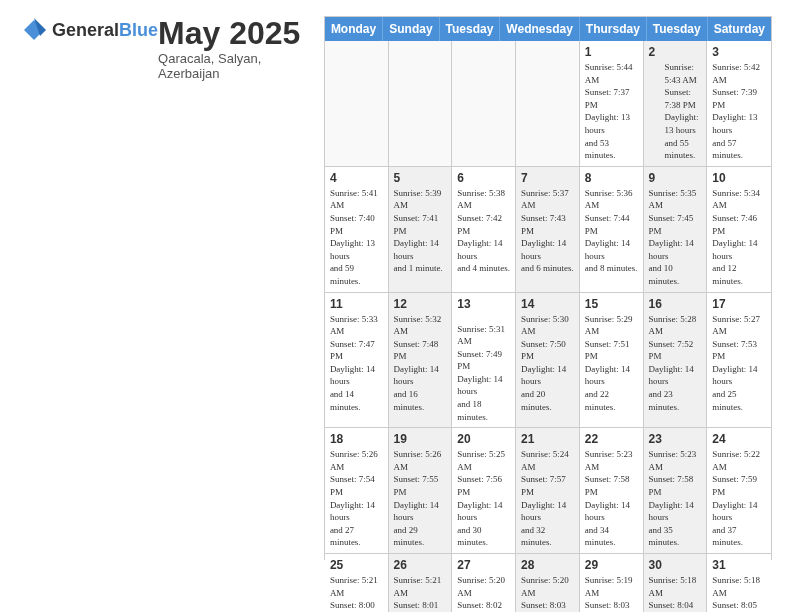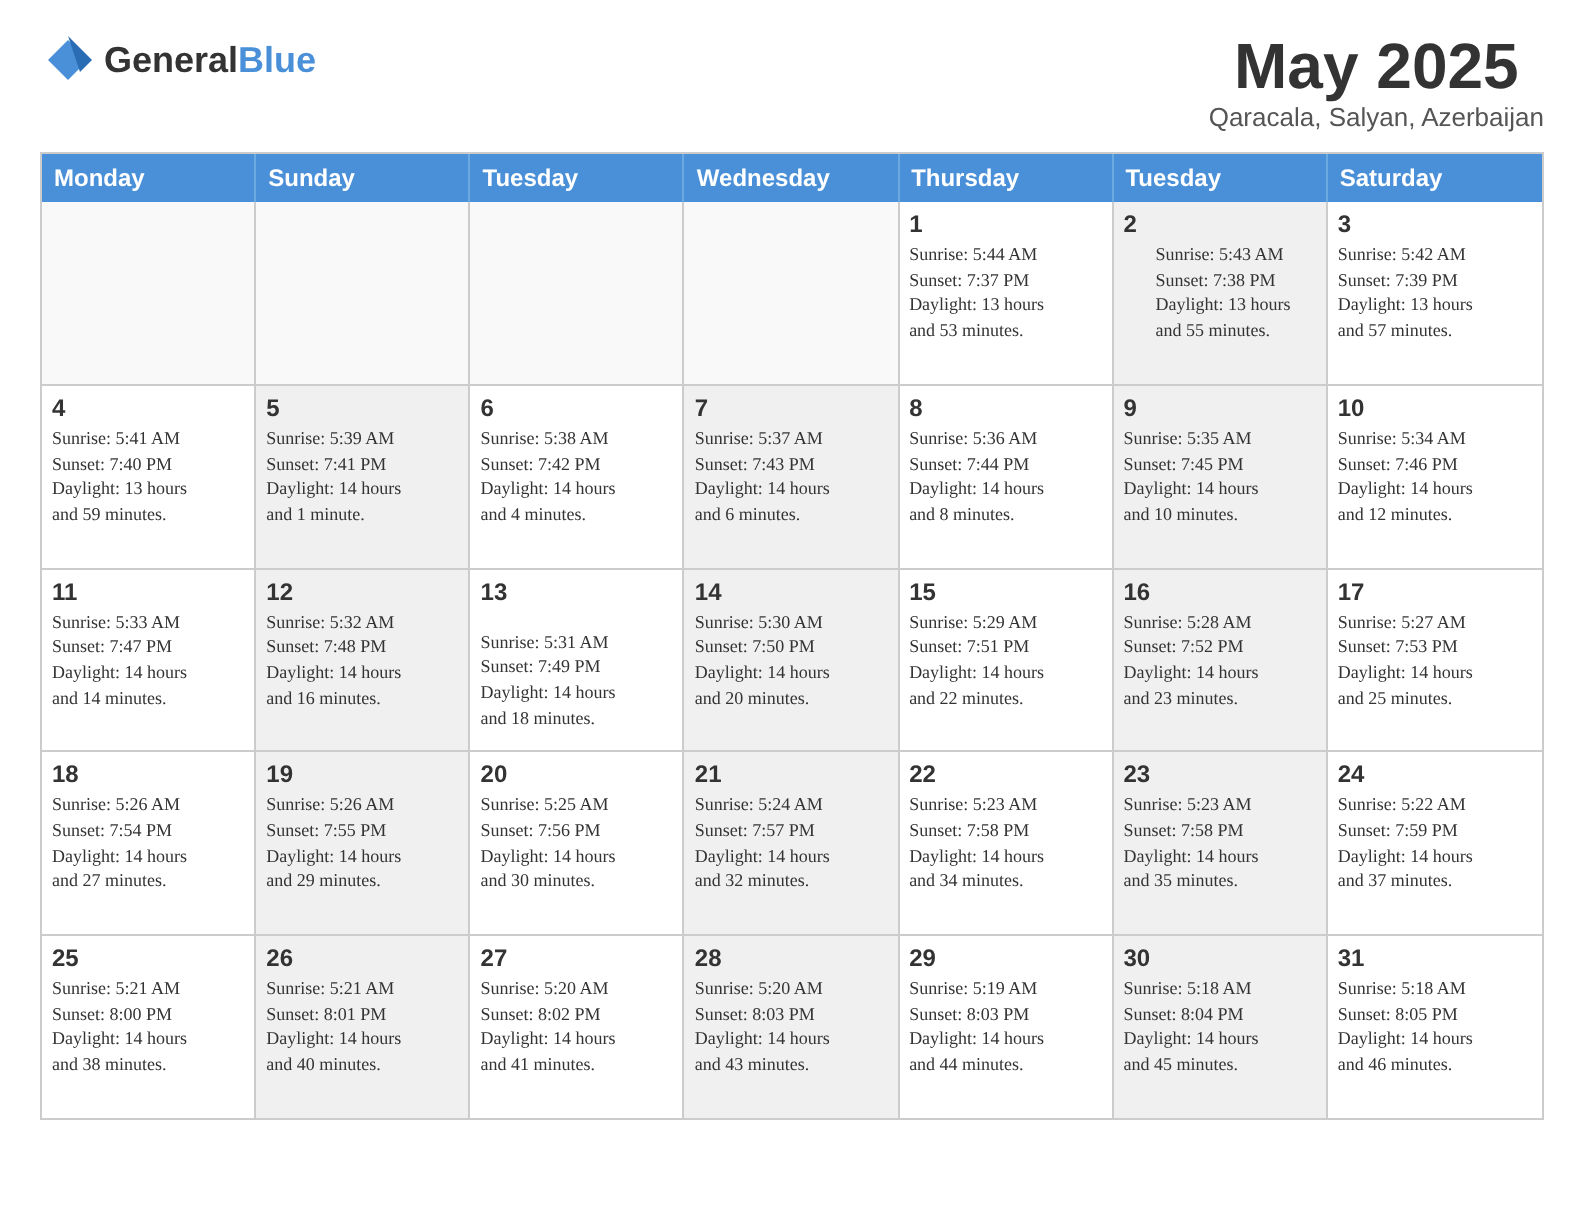--- a/index.html
+++ b/index.html
@@ -8,40 +8,38 @@
       height: 612px;
       font-family: Arial, sans-serif;
       background: #fff;
       overflow: hidden;
     }
     .page {
       width: 792px;
       height: 572px;
       padding: 16px 20px 12px 20px;
       display: flex;
-      flex-direction: column;
     }
     .header {
       display: flex;
       justify-content: space-between;
       align-items: flex-start;
       margin-bottom: 10px;
     }
     .logo {
       display: flex;
       align-items: center;
       gap: 4px;
     }
     .logo-icon {
       width: 28px;
       height: 28px;
     }
     .header-right {
-      text-align: center;
-      margin-left: 13px;
+      text-align: left;
     }
     .month-title {
       font-size: 32px;
       font-weight: bold;
       color: #333;
       line-height: 1.1;
     }
     .location {
       font-size: 13px;
       color: #555;

